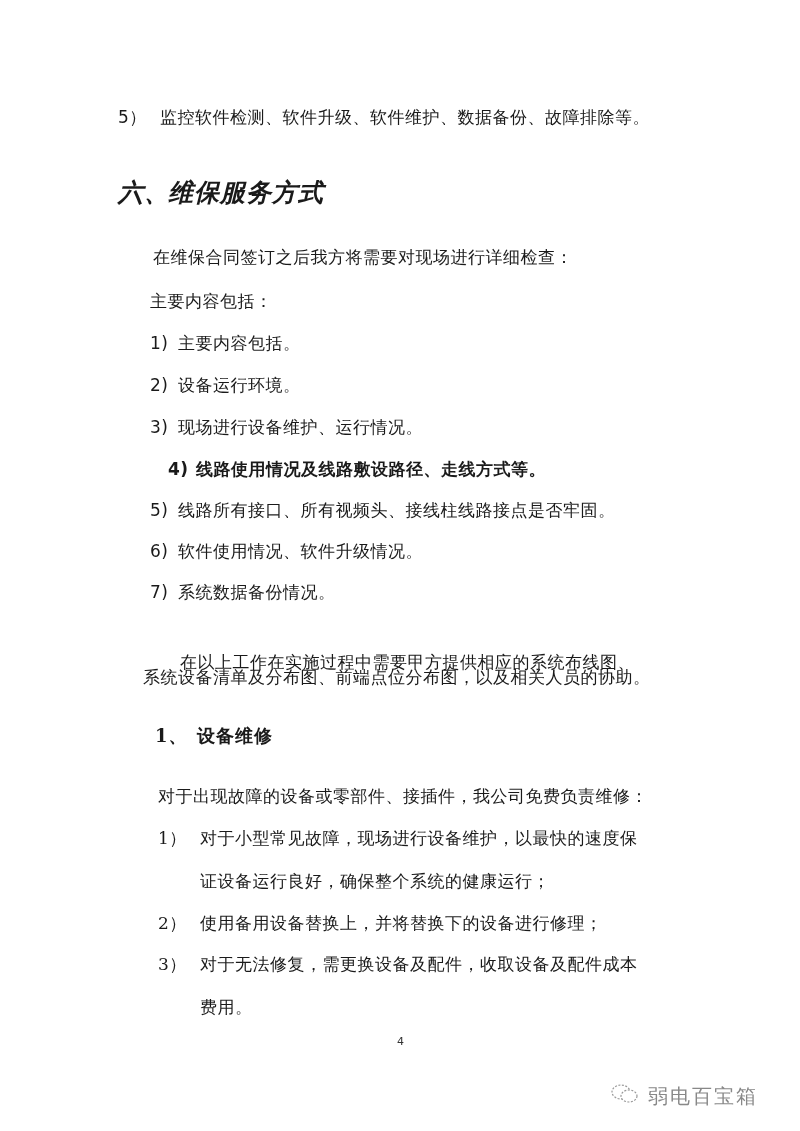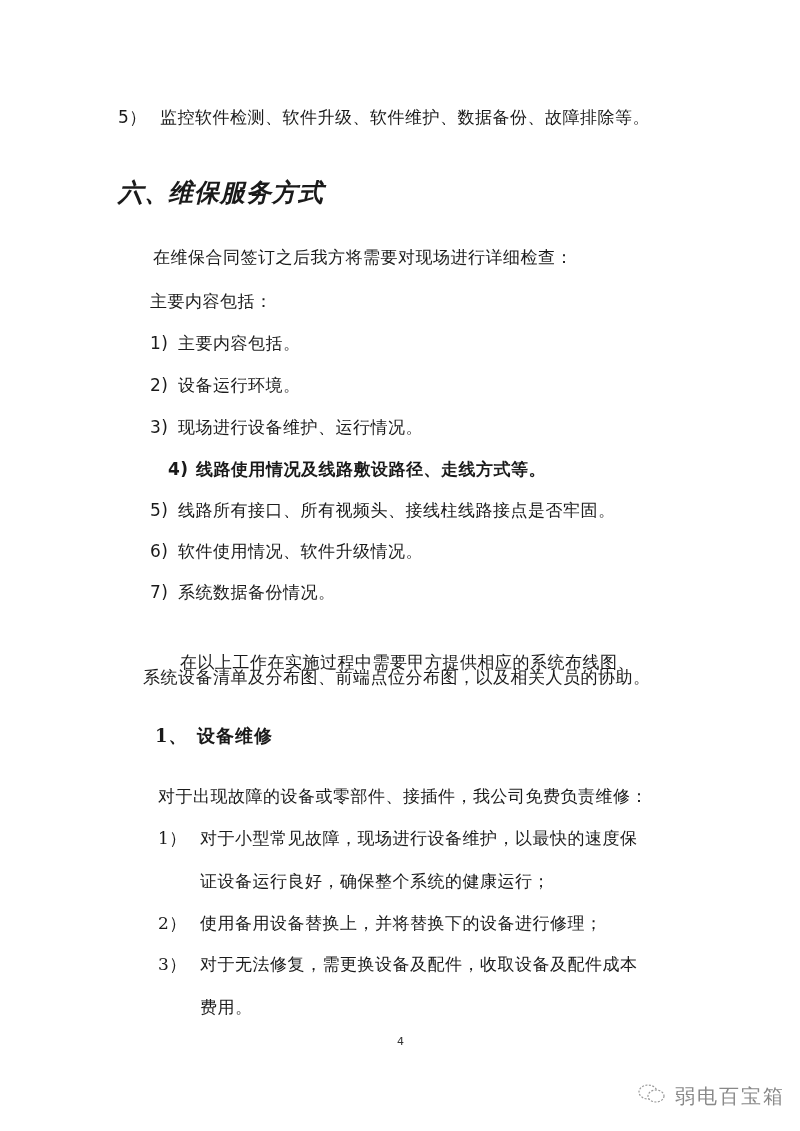--- a/index.html
+++ b/index.html
@@ -66,21 +66,21 @@
 
 <div class="abs body-text serif" style="left:158px; top:912px;">2）</div>
 <div class="abs body-text serif" style="left:200px; top:912px;">使用备用设备替换上，并将替换下的设备进行修理；</div>
 
 <div class="abs body-text serif" style="left:158px; top:953px;">3）</div>
 <div class="abs body-text serif" style="left:200px; top:953px;">对于无法修复，需更换设备及配件，收取设备及配件成本</div>
 <div class="abs body-text serif" style="left:200px; top:996px;">费用。</div>
 
 <div class="abs page-num" style="left:397px; top:1035px;">4</div>
 
-<div class="abs watermark" style="left:637px; top:1083px;">
+<div class="abs watermark" style="left:610px; top:1083px;">
   <span>
     <svg class="wm-icon" viewBox="0 0 30 22">
       <ellipse cx="11" cy="9" rx="9" ry="7" fill="none" stroke="#999" stroke-width="1.2" stroke-dasharray="2 1.5"></ellipse>
       <ellipse cx="19" cy="13" rx="8" ry="6" fill="#fff" stroke="#999" stroke-width="1.2" stroke-dasharray="2 1.5"></ellipse>
     </svg>
   </span>
   <span>弱电百宝箱</span>
 </div>
 
 </body></html>

